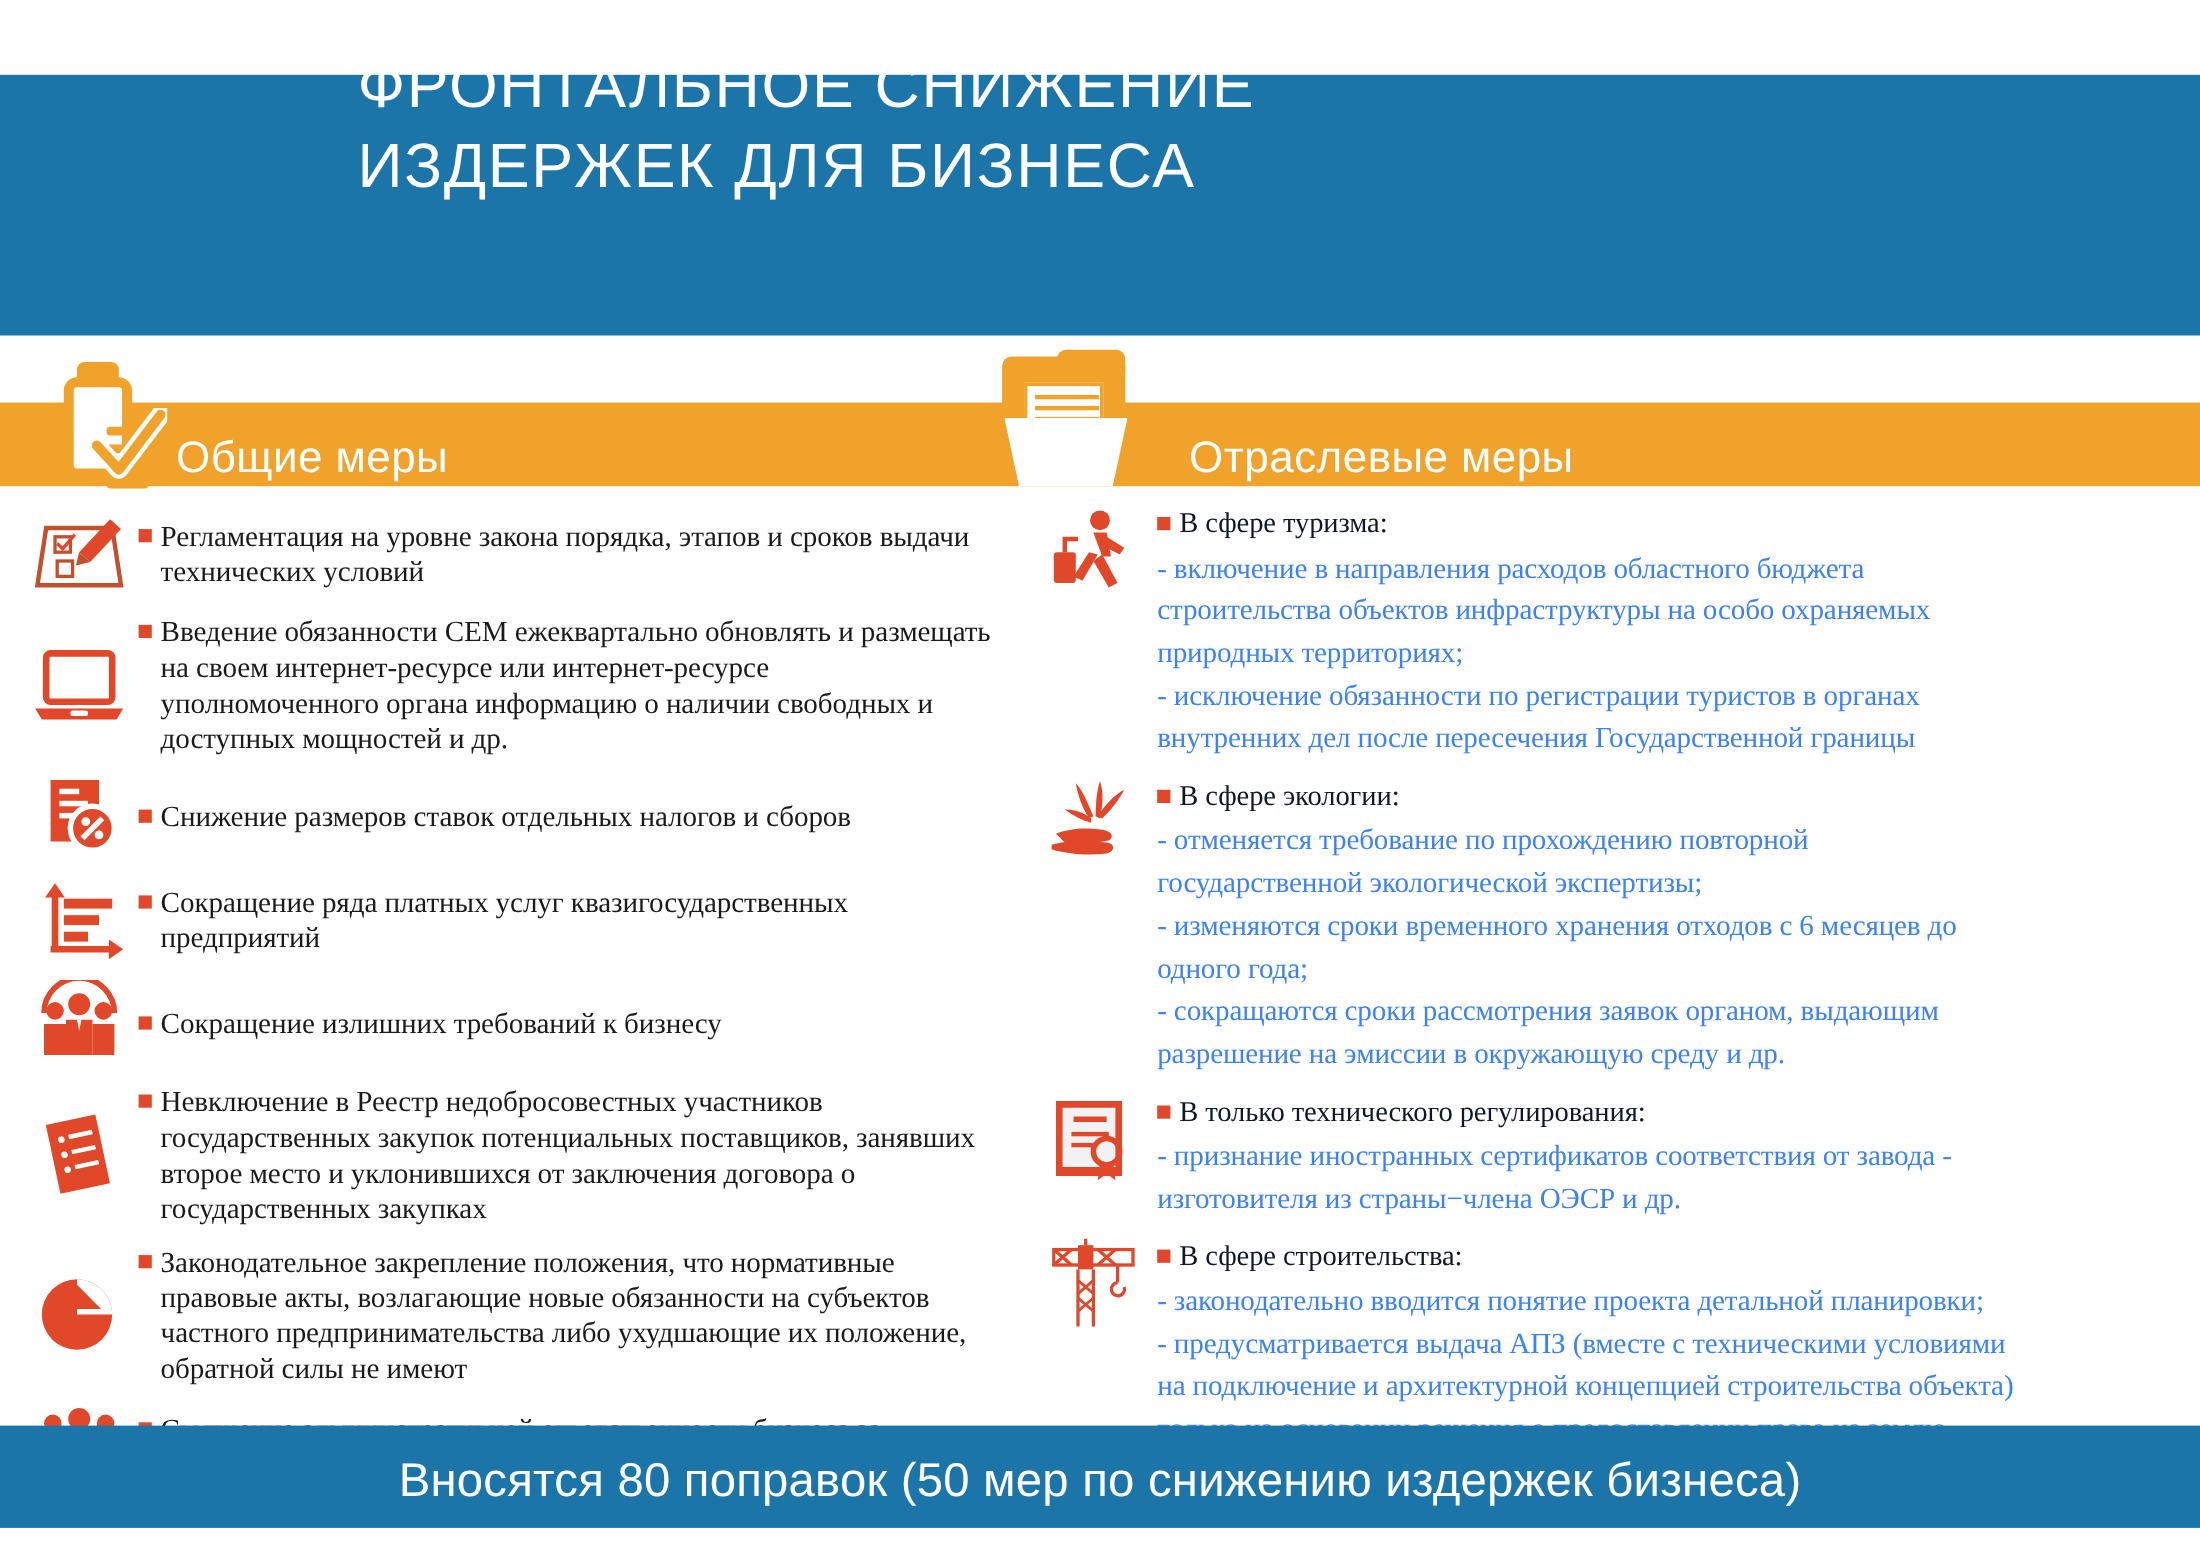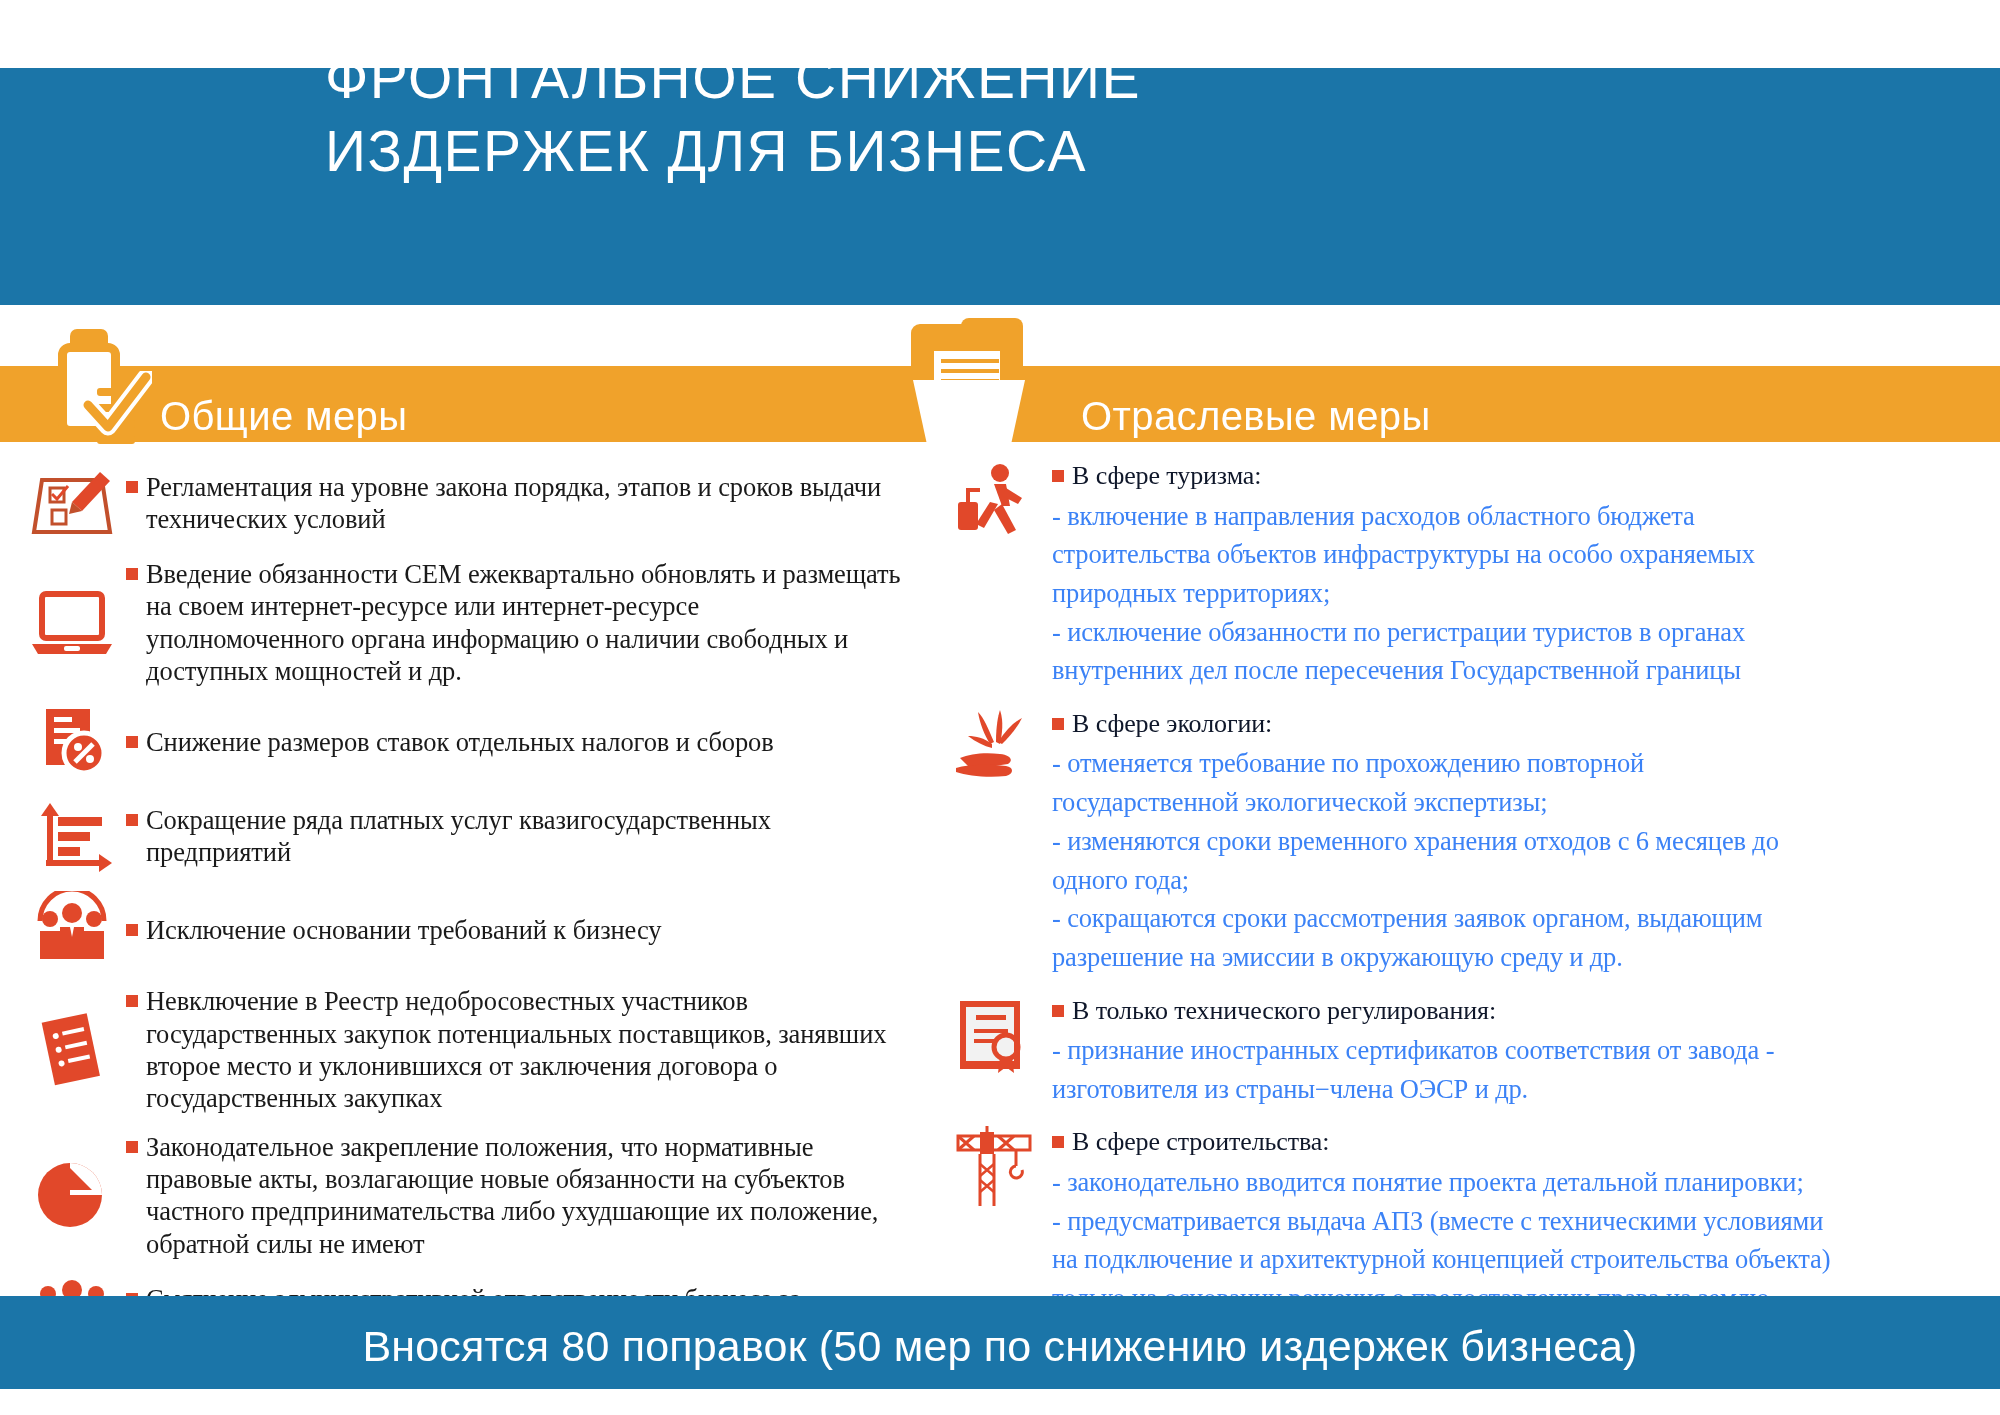--- a/index.html
+++ b/index.html
@@ -381,21 +381,21 @@
             <path d="M16 30 A32 32 0 0 1 80 30" fill="none" stroke="#e1482a" stroke-width="5"></path>
             <circle cx="26" cy="28" r="8" fill="#e1482a"></circle>
             <path d="M16 40 h20 v28 h-20 z" fill="#e1482a"></path>
             <circle cx="70" cy="28" r="8" fill="#e1482a"></circle>
             <path d="M60 40 h20 v28 h-20 z" fill="#e1482a"></path>
             <circle cx="48" cy="22" r="10" fill="#e1482a"></circle>
             <path d="M36 36 h24 v32 h-24 z" fill="#e1482a"></path>
             <path d="M46 36 l2 10 l2 -10 z" fill="#ffffff"></path>
           </svg>
         </div>
-        <div class="txt">Исключение основании требований к бизнесу</div>
+        <div class="txt">Сокращение излишних требований к бизнесу</div>
       </div>
 
       <div class="lrow">
         <div class="ic">
           <svg viewBox="0 0 96 78" width="96" height="78">
             <g transform="rotate(-12 48 39)">
               <path d="M24 6 L70 6 L70 70 L24 70 Z" fill="#e1482a"></path>
               <circle cx="35" cy="22" r="3" fill="#ffffff"></circle>
               <rect x="42" y="19" width="22" height="4" fill="#ffffff"></rect>
               <circle cx="35" cy="36" r="3" fill="#ffffff"></circle>

